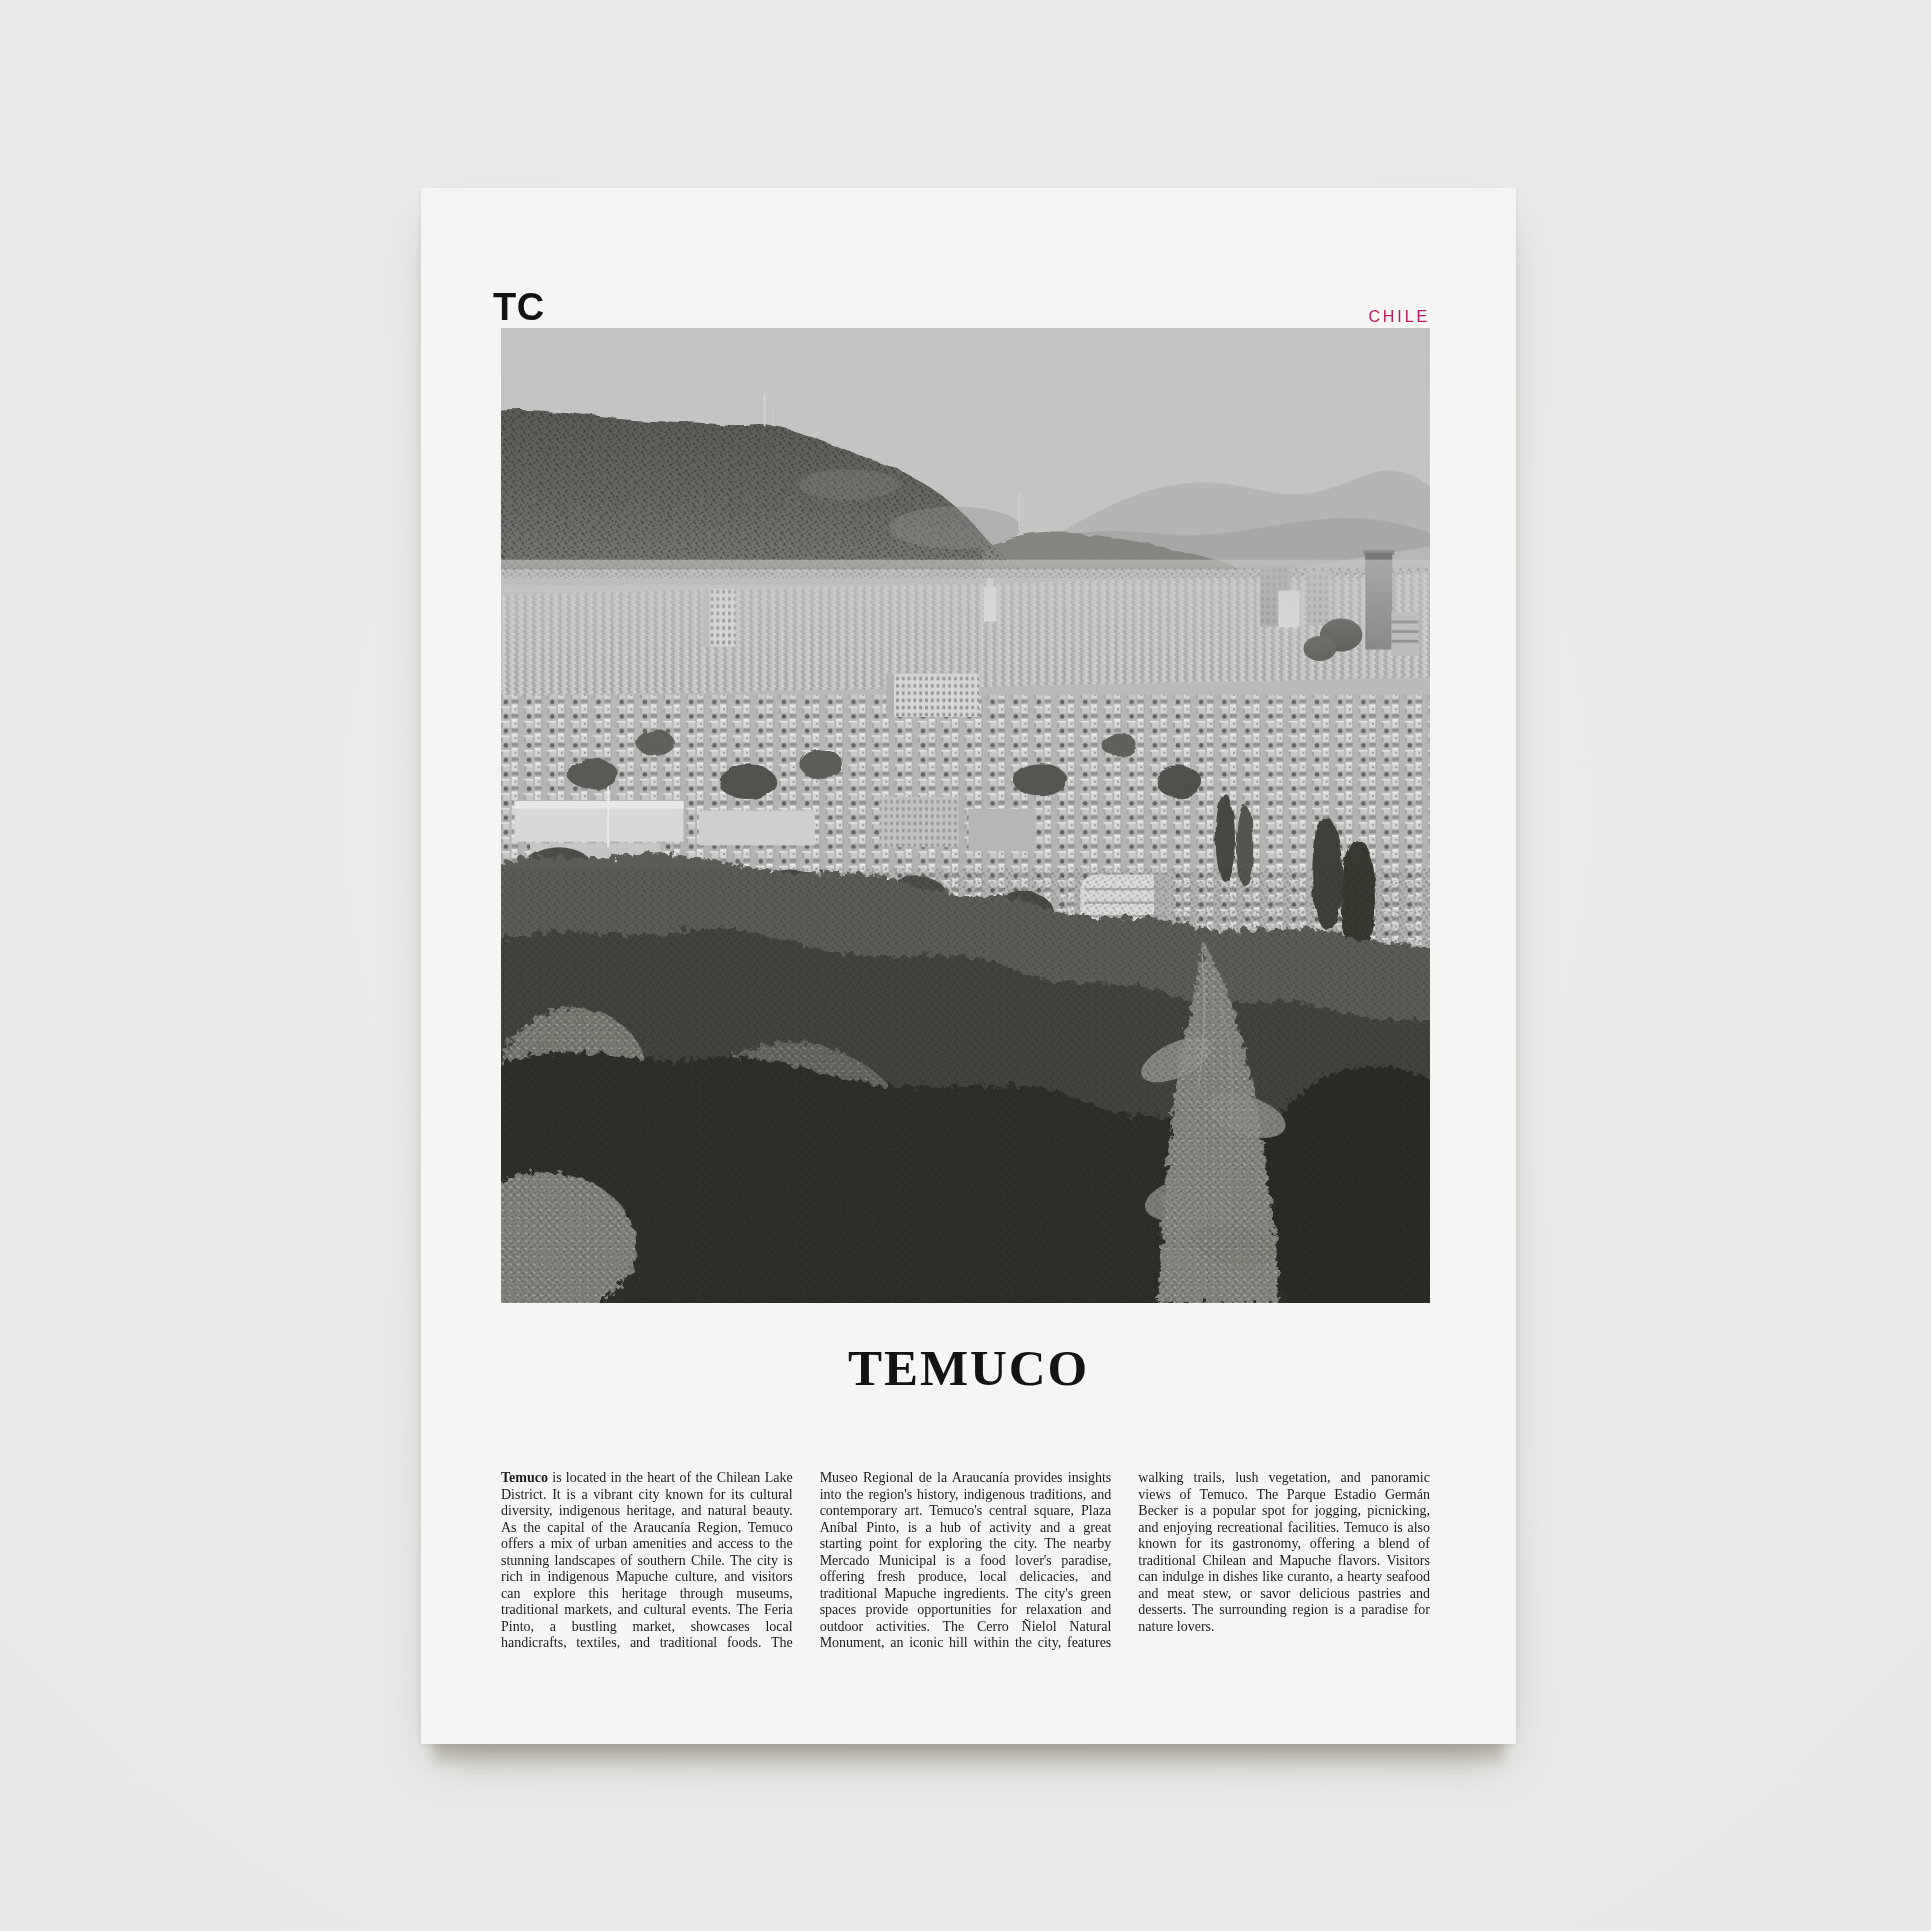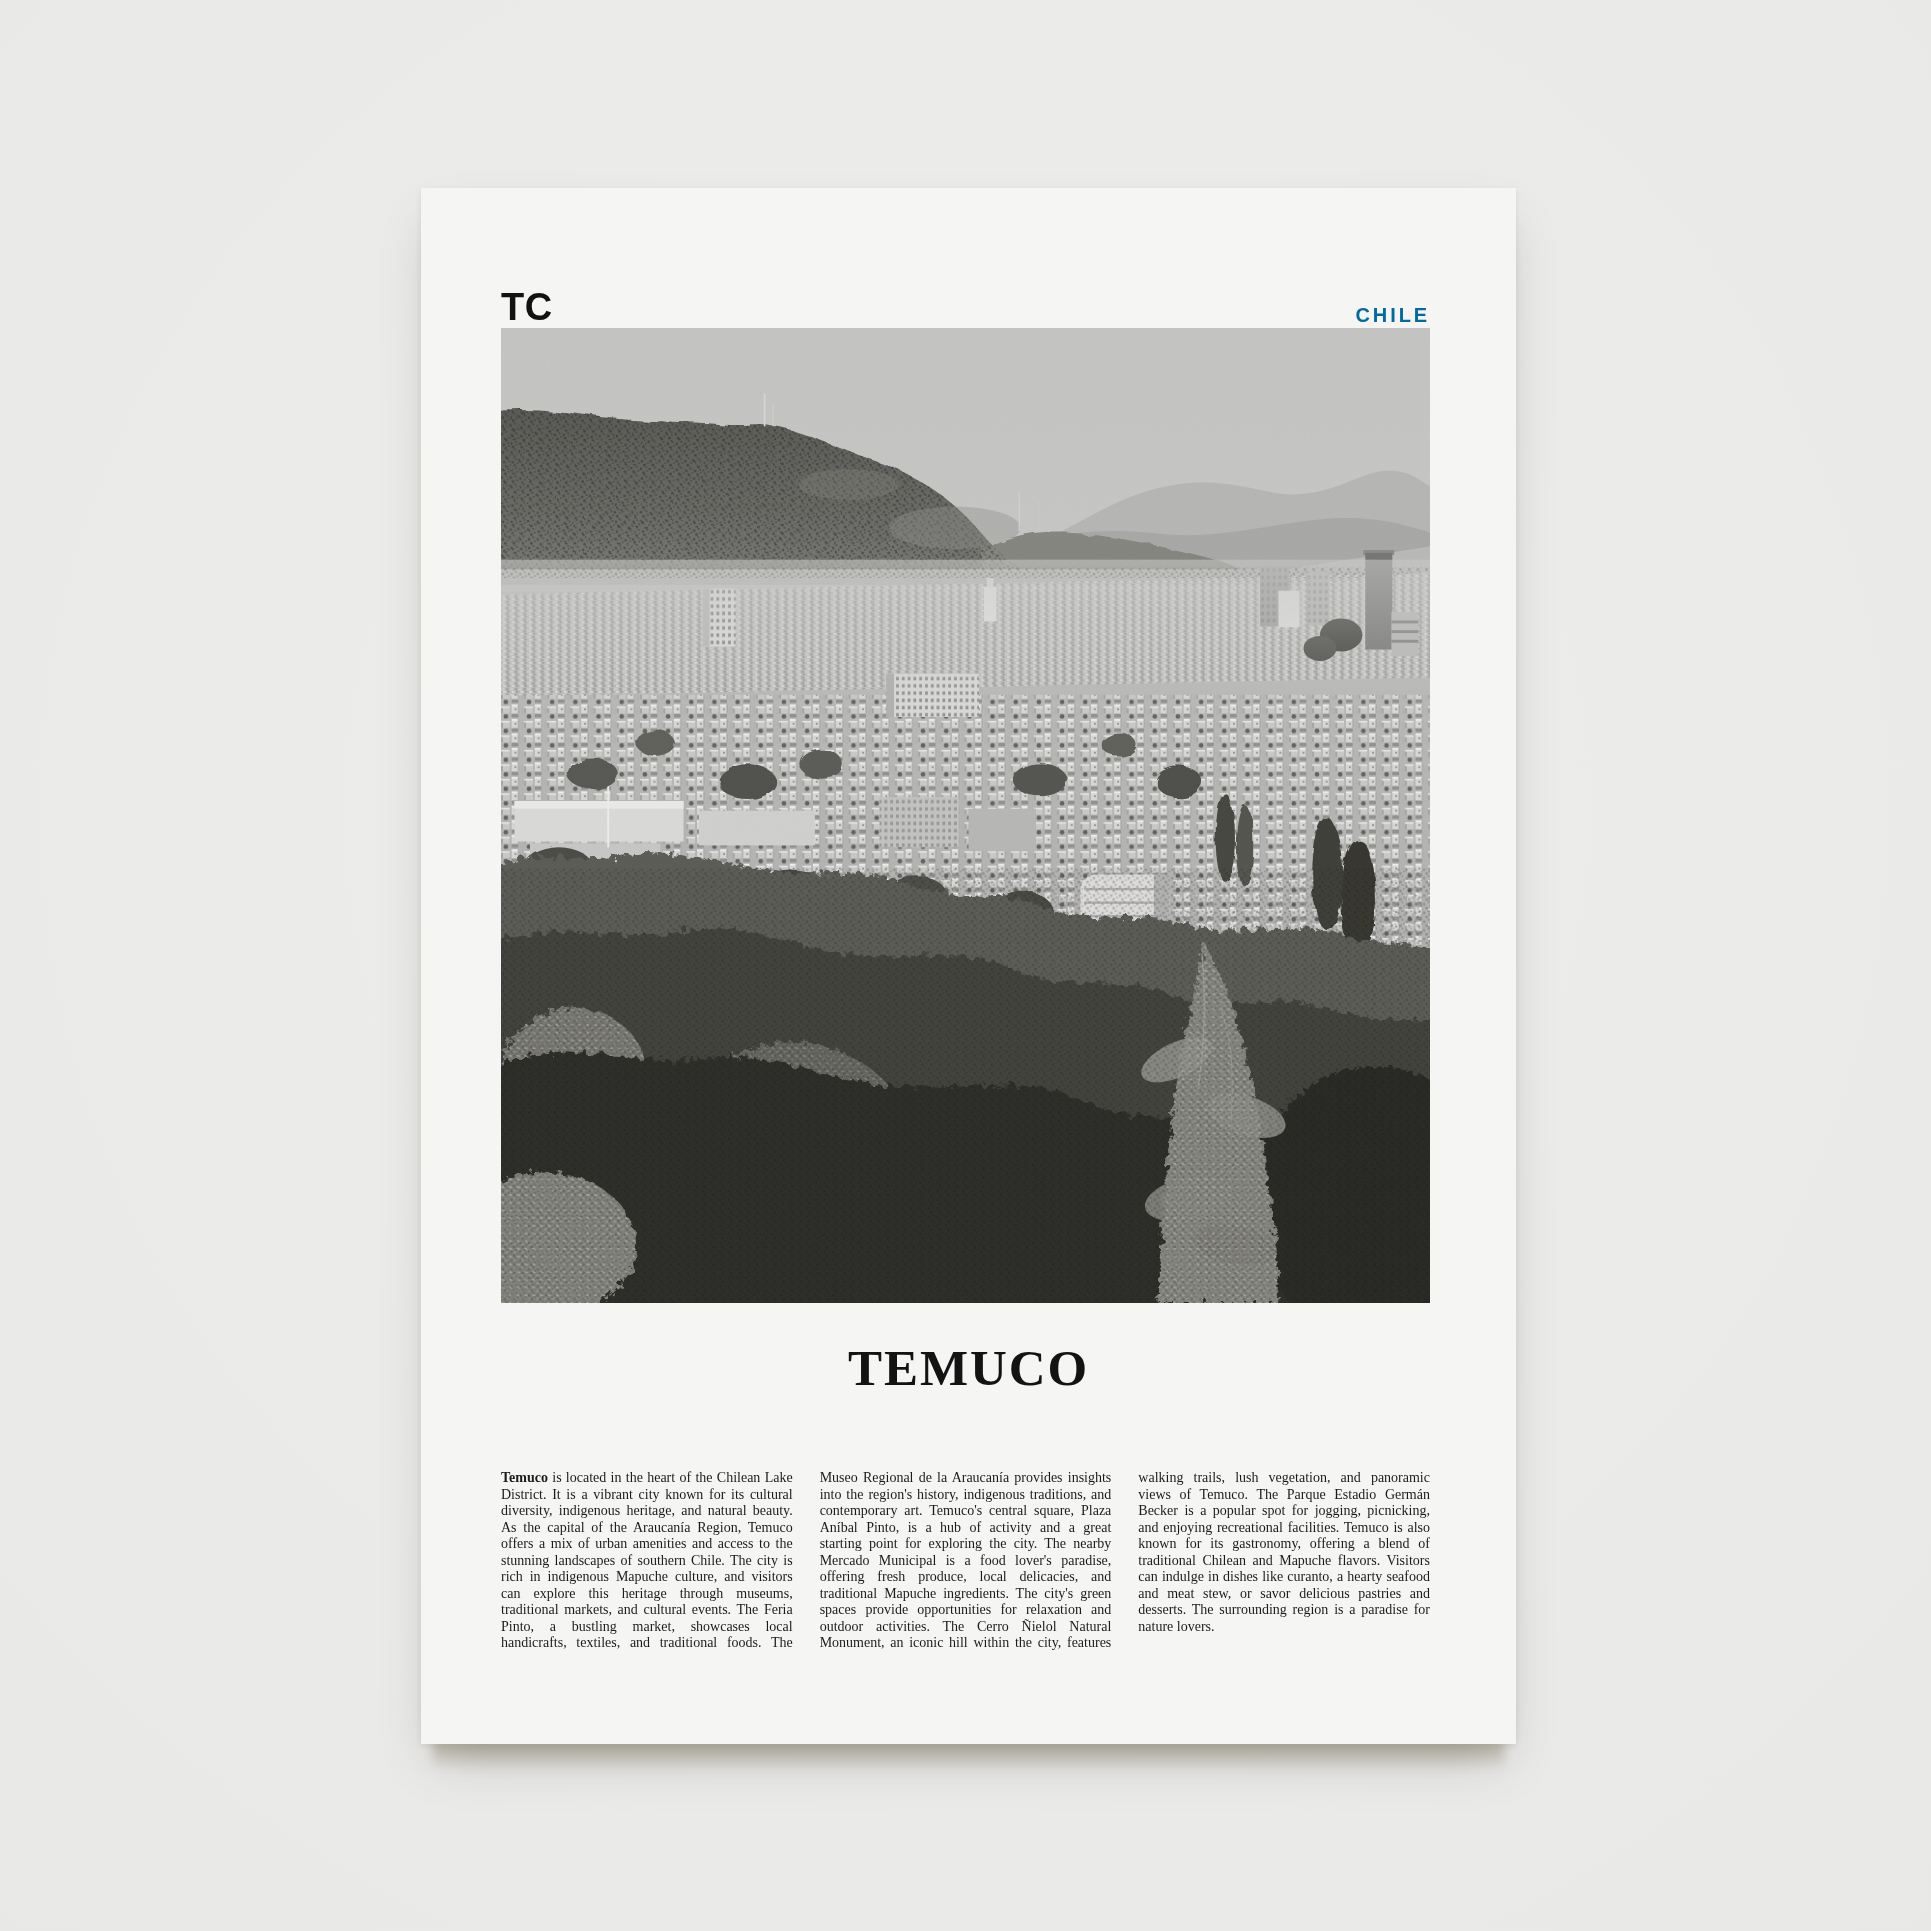--- a/index.html
+++ b/index.html
@@ -12,28 +12,28 @@
     position:absolute;left:421px;top:188px;width:1095px;height:1556px;
     background:#f5f5f4;
     box-shadow:0 1.9px 5.8px rgba(0,0,0,0.08), 0 25px 46px -15.4px rgba(95,90,72,0.38);
   }
   .poster::after{
     content:"";position:absolute;left:11.6px;right:11.6px;bottom:-26px;height:29px;
     background:linear-gradient(to bottom, rgba(140,133,108,0.52), rgba(140,133,108,0));
     filter:blur(4.8px);z-index:-1;
   }
   .poster-header{
-    position:absolute;left:80px;right:86px;top:99px;height:39px;
+    position:absolute;left:72px;right:86px;top:99px;height:39px;
     display:flex;justify-content:space-between;align-items:flex-end;
   }
   .monogram{
     font-size:38px;font-weight:bold;letter-spacing:0.5px;color:#121212;line-height:1;
   }
   .country{
-    font-size:20px;font-weight:700;letter-spacing:2.9px;color:#0369a1;line-height:1.1;
+    font-size:16px;font-weight:400;letter-spacing:2.9px;color:#be185d;line-height:1.1;
   }
   .photo{
     position:absolute;left:80px;top:140px;width:929px;height:975px;
     overflow:hidden;background:#c8c8c6;
   }
   .photo svg{display:block;width:100%;height:100%;}
   .title{
     position:absolute;left:0;right:0;top:1155px;margin:0;
     text-align:center;
     font-family:"Liberation Serif", serif;

